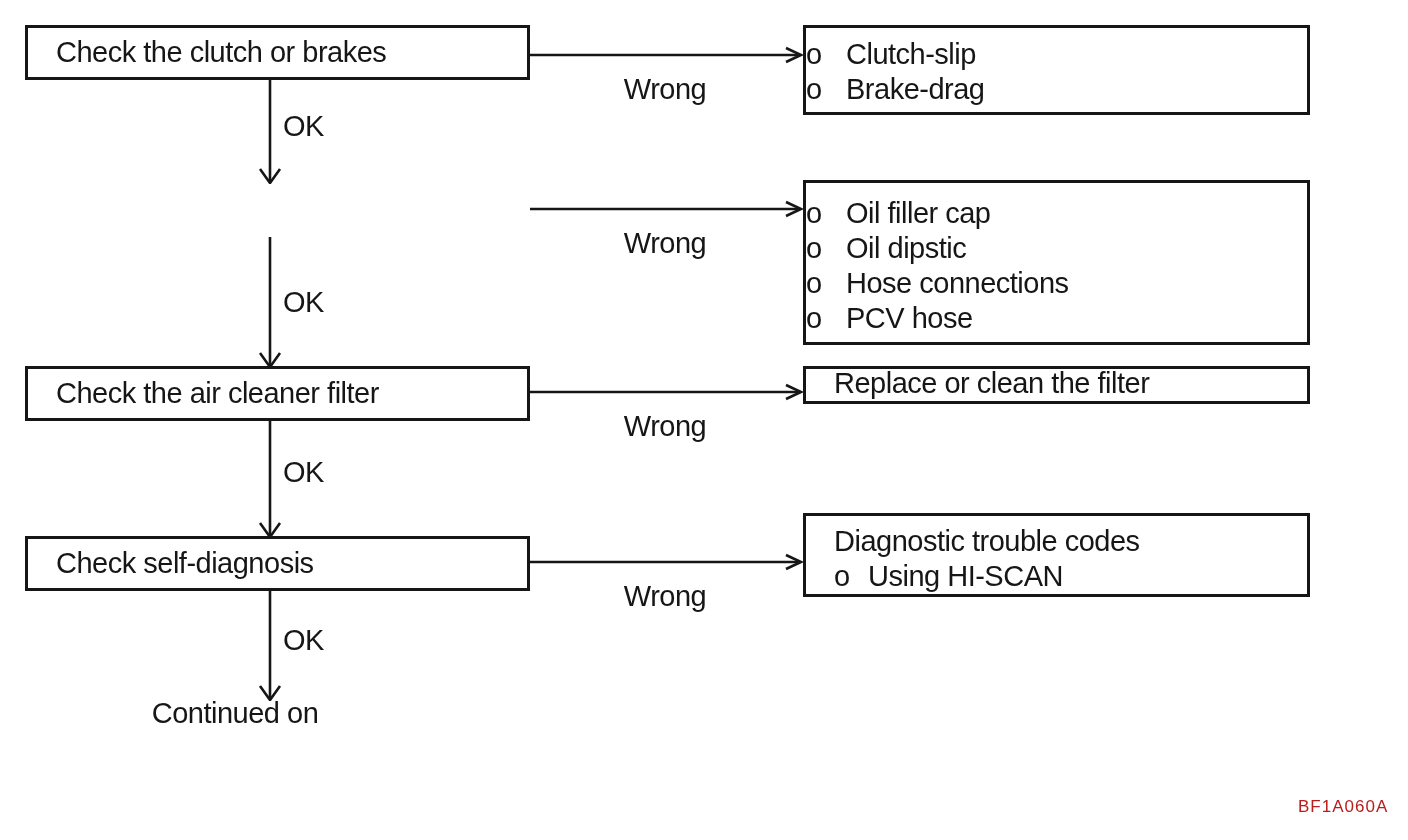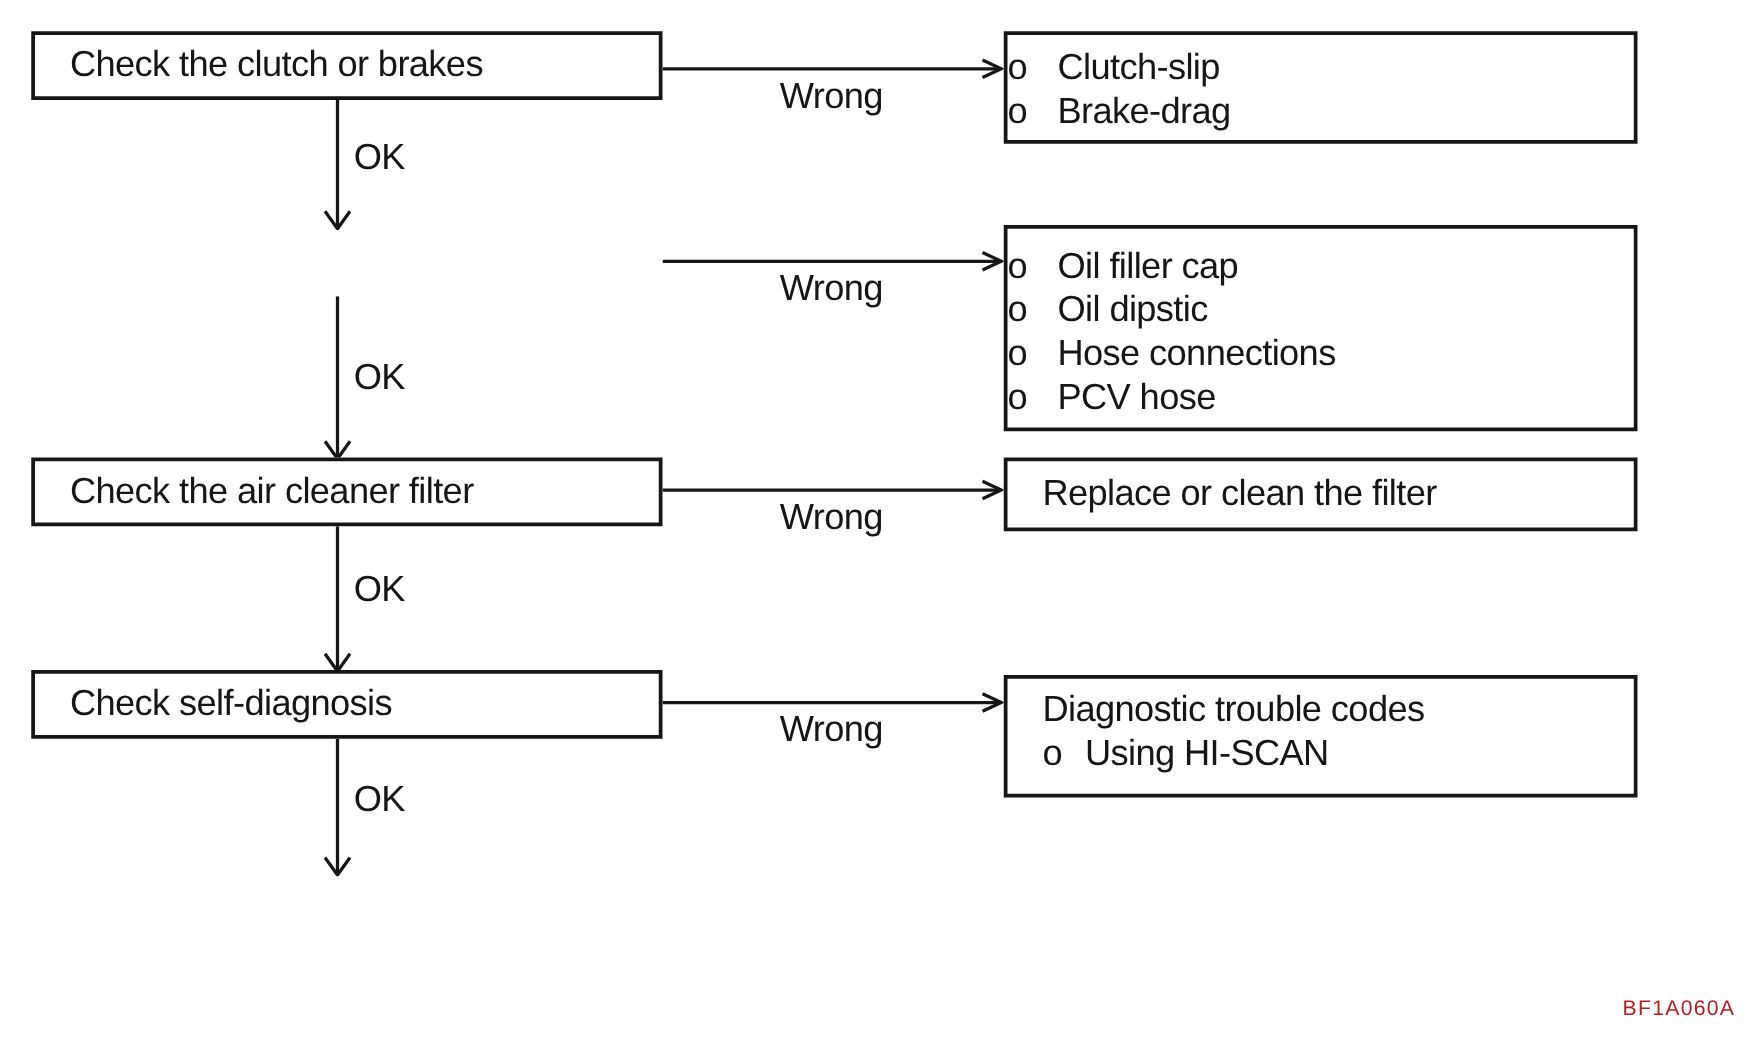--- a/index.html
+++ b/index.html
@@ -41,20 +41,21 @@
   .flow-label {
     position: absolute;
     font-size: 29px;
     letter-spacing: -0.5px;
     white-space: nowrap;
   }
   .wrong-label {
     left: 600px;
     width: 130px;
     text-align: center;
+    margin-top: 12px;
   }
   .ok-label { left: 283px; }
   .continuation {
     position: absolute;
     left: 110px;
     top: 698px;
     width: 250px;
     text-align: center;
     font-size: 29px;
     letter-spacing: -0.5px;
@@ -129,52 +130,53 @@
   <div class="flow-label ok-label" style="top:286px">OK</div>
 
   <div class="box step" style="top:366px">
     <span>Check the air cleaner filter</span>
   </div>
   <svg class="arrow-svg" style="left:530px; top:382px" width="273" height="20">
     <line x1="0" y1="10" x2="270" y2="10"></line>
     <polyline points="256,3 271,10 256,17"></polyline>
   </svg>
   <div class="flow-label wrong-label" style="top:398px">Wrong</div>
-  <div class="box result" style="top:366px; height:59px; display:flex; align-items:center">
+  <div class="box result" style="top:366px; height:38px; display:flex; align-items:flex-end">
     <div class="rline" style="padding-left:28px">
       <span>Replace or clean the filter</span>
     </div>
   </div>
   <svg class="arrow-svg" style="left:253px; top:421px" width="34" height="117">
     <line x1="17" y1="0" x2="17" y2="116"></line>
     <polyline points="7,102 17,116 27,102"></polyline>
   </svg>
   <div class="flow-label ok-label" style="top:456px">OK</div>
 
   <div class="box step" style="top:536px">
     <span>Check self-diagnosis</span>
   </div>
   <svg class="arrow-svg" style="left:530px; top:552px" width="273" height="20">
     <line x1="0" y1="10" x2="270" y2="10"></line>
     <polyline points="256,3 271,10 256,17"></polyline>
   </svg>
   <div class="flow-label wrong-label" style="top:568px">Wrong</div>
-  <div class="box result" style="top:540px; height:98px; padding-top:8px">
+  <div class="box result" style="top:513px; height:84px; padding-top:8px">
     <div class="rline" style="padding-left:28px">
       <span>Diagnostic trouble codes</span>
     </div>
     <div class="rline" style="padding-left:28px">
       <span class="marker" style="width:34px">o</span>
       <span>Using HI-SCAN</span>
     </div>
   </div>
   <svg class="arrow-svg" style="left:253px; top:591px" width="34" height="110">
     <line x1="17" y1="0" x2="17" y2="109"></line>
     <polyline points="7,95 17,109 27,95"></polyline>
   </svg>
   <div class="flow-label ok-label" style="top:624px">OK</div>
 
   <div class="continuation">
+    <div>Continued on</div>
   </div>
 
   <div class="figure-code">BF1A060A</div>
 
 </div>
 
 </body></html>

